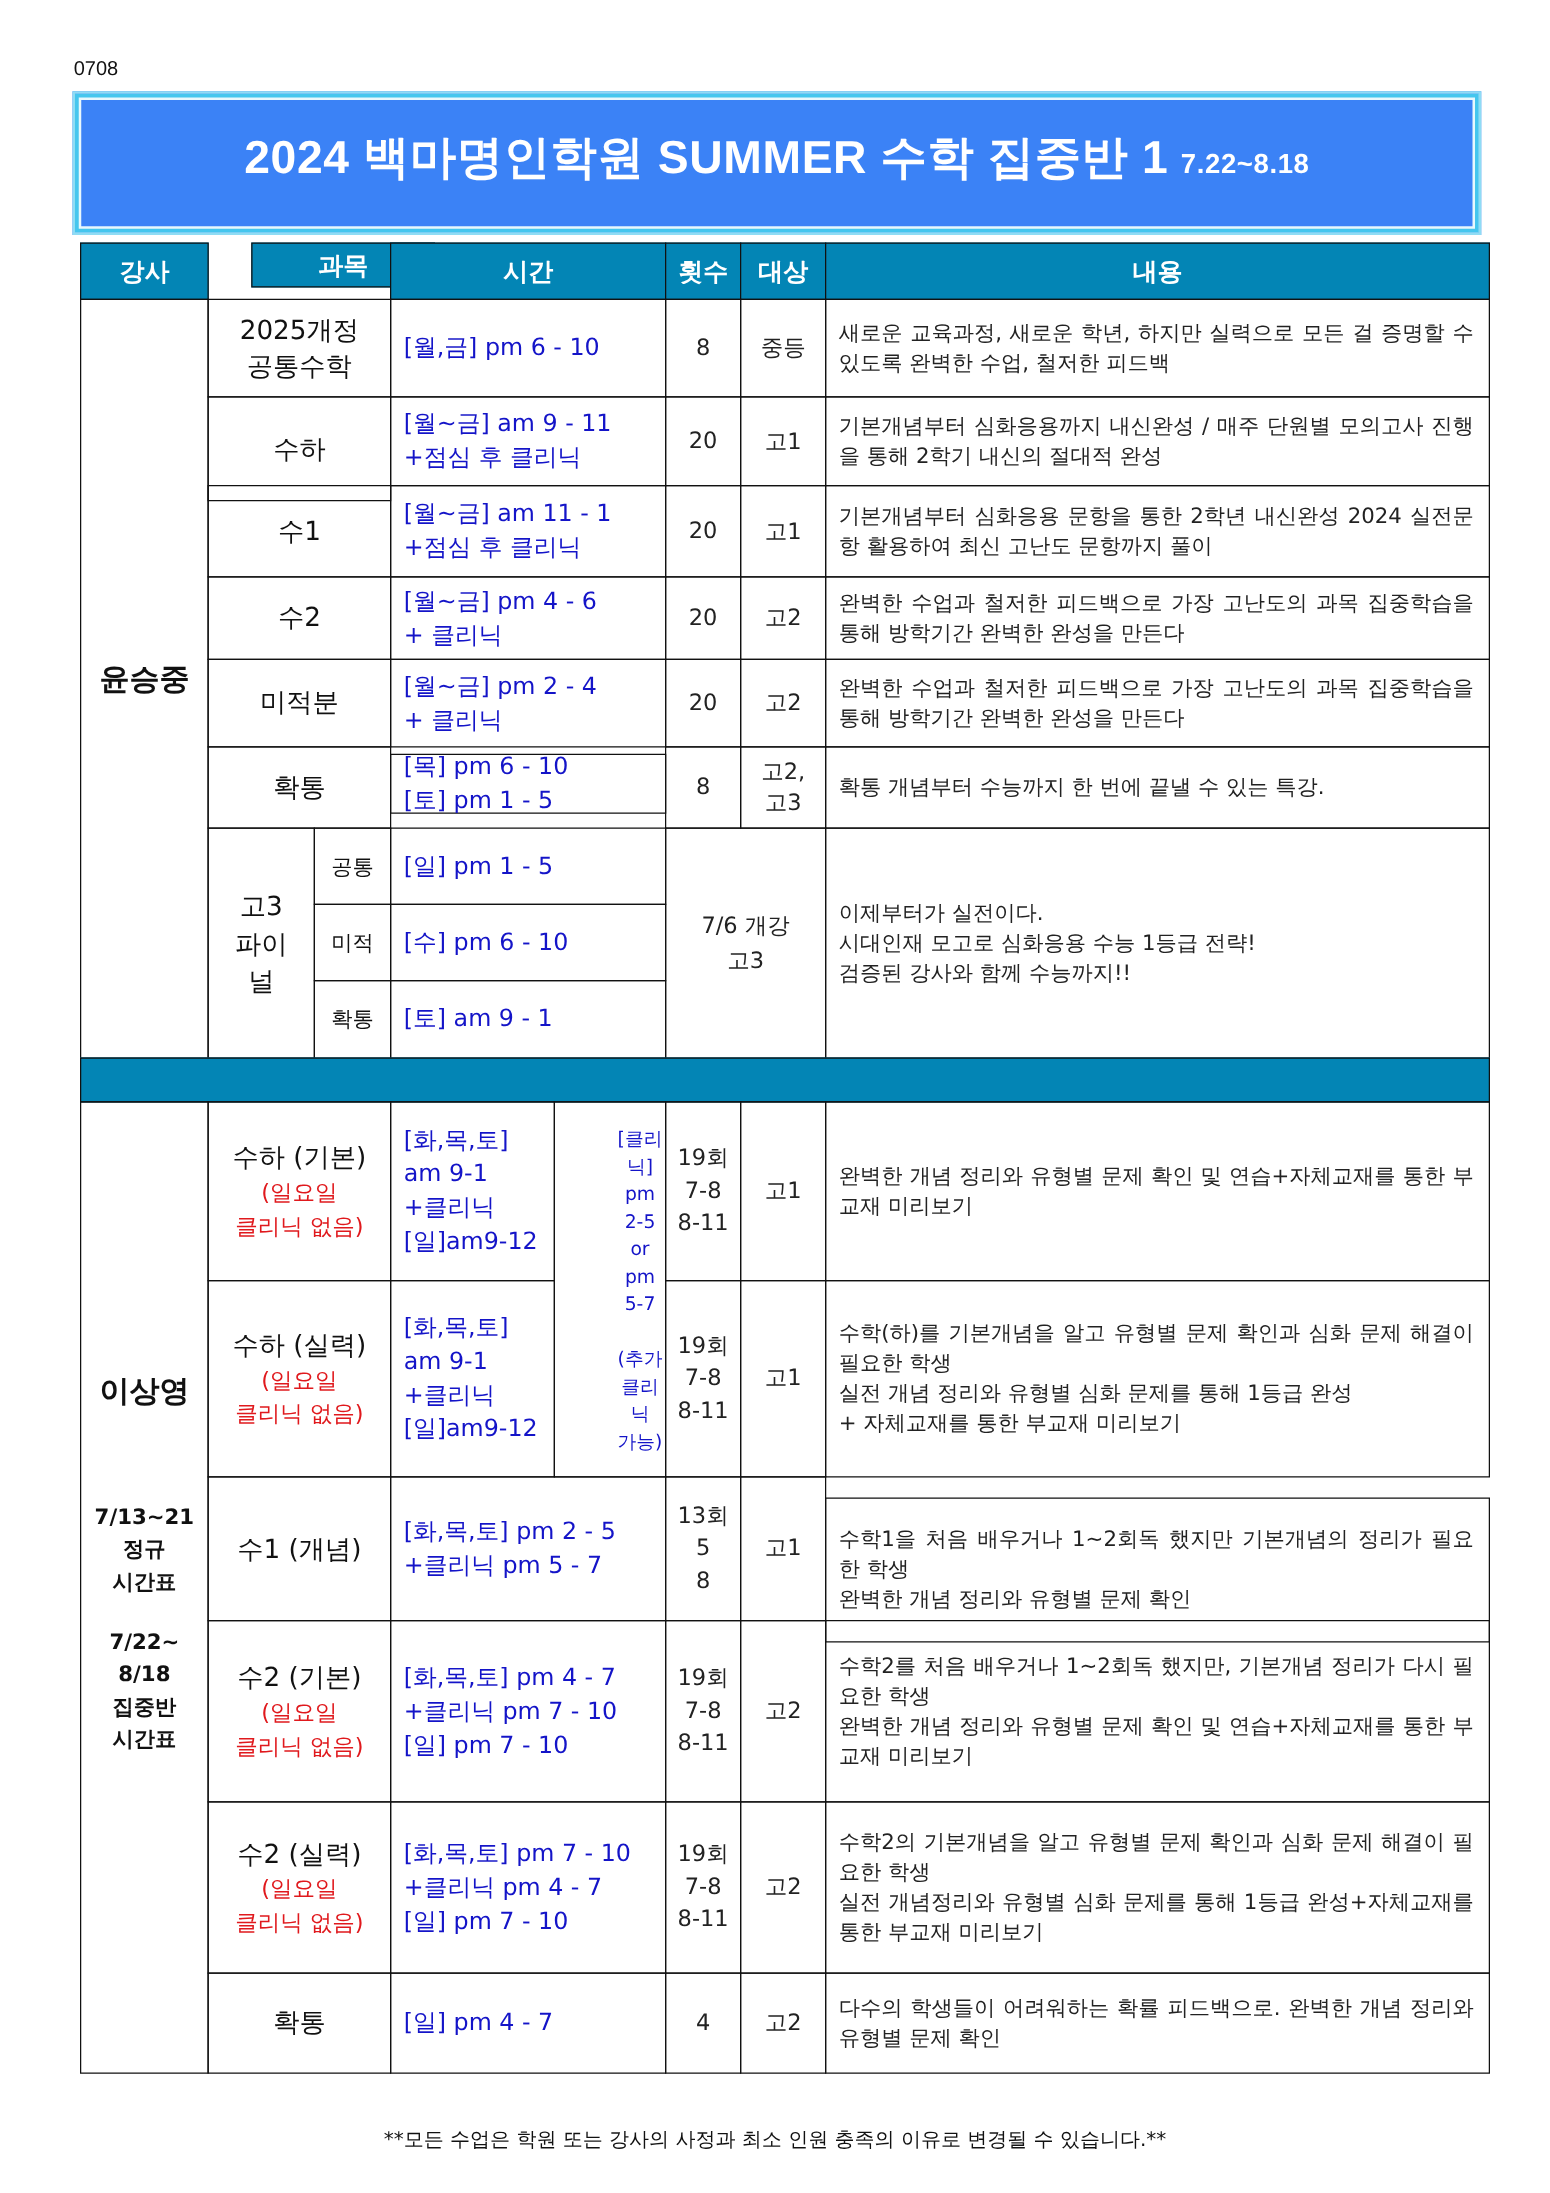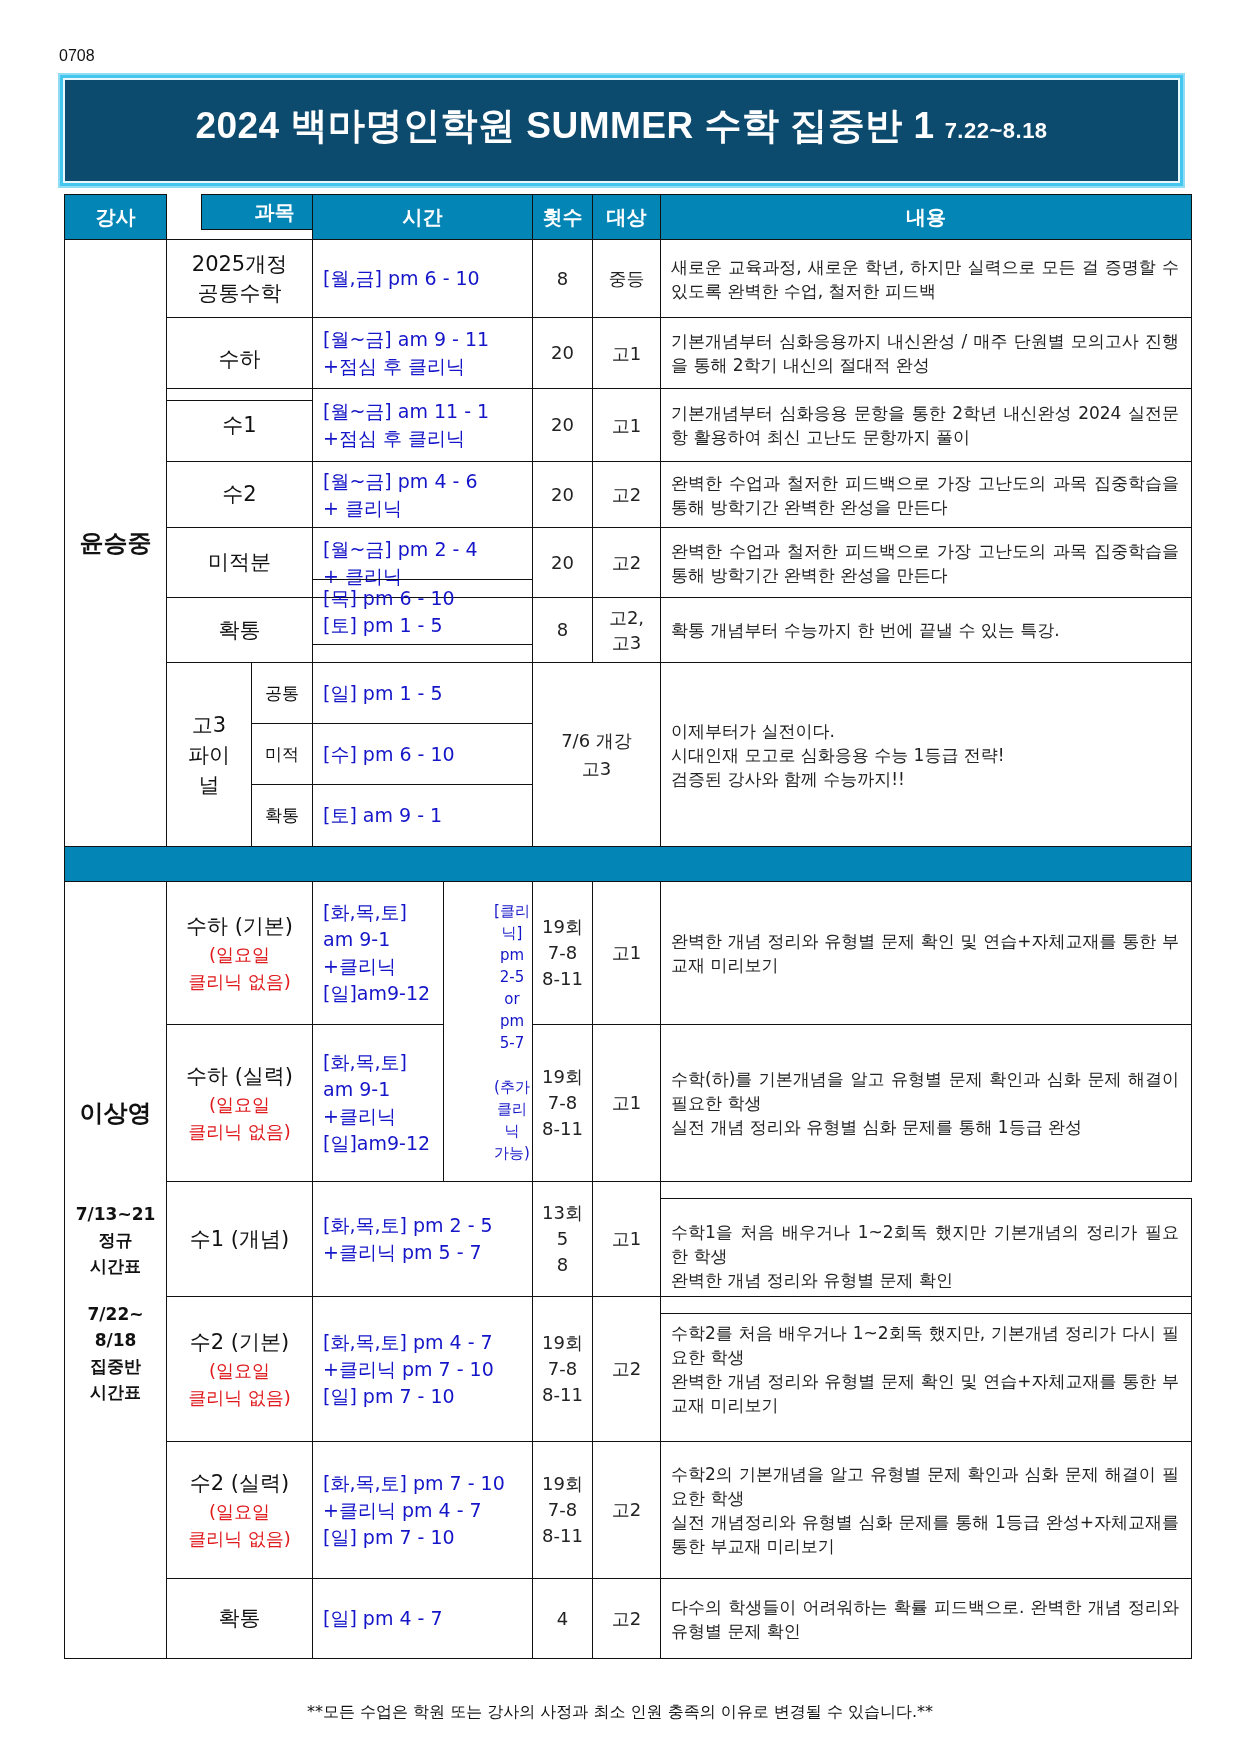--- a/index.html
+++ b/index.html
@@ -1,20 +1,20 @@
 <!DOCTYPE html>
 <html><head>
 <meta charset="utf-8">
 <style>
   html, body { margin:0; padding:0; background:#ffffff; }
   body { width:1240px; height:1754px; position:relative; overflow:hidden;
          font-family:"DejaVu Sans","Liberation Sans",sans-serif; color:#111; }
   .abs { position:absolute; box-sizing:border-box; }
   .doc-code { left:59px; top:47px; font-size:16px; color:#111; font-family:"Liberation Sans",sans-serif; }
-  .title-box { left:58px; top:73px; width:1127px; height:115px; background:#0c4a6e;
+  .title-box { left:58px; top:73px; width:1127px; height:115px; background:#3b82f6;
                border:2px solid #8fdcf4; box-shadow: inset 0 0 0 3px #45c6ee, inset 0 0 0 5px #e8f8fd; }
   .title-text { position:absolute; left:0; right:0; top:26px; text-align:center; color:#ffffff;
                 font-family:"Liberation Sans",sans-serif; font-weight:bold; font-size:37px; letter-spacing:0.5px; white-space:nowrap; }
   .title-text .sub { font-size:22px; margin-left:10px; }
   .cell { position:absolute; box-sizing:border-box; border:1px solid #111; display:flex; align-items:center;
           justify-content:center; text-align:center; margin:-1px 0 0 -1px; }
   .hdr { background:#0385b5; color:#fff; font-weight:bold; font-size:20px; }
   .band { background:#0385b5; }
   .teacher { font-weight:bold; font-size:24px; flex-direction:column; }
   .dates { font-weight:bold; font-size:17px; line-height:26px; }
@@ -69,21 +69,21 @@
 <div class="cell num" style="left:533px;top:462px;width:61px;height:67px;">20</div>
 <div class="cell num" style="left:593px;top:462px;width:69px;height:67px;white-space:pre-line;line-height:25px;">고2</div>
 <div class="cell desc" style="left:661px;top:462px;width:532px;height:67px;">완벽한 수업과 철저한 피드백으로 가장 고난도의 과목 집중학습을 통해 방학기간 완벽한 완성을 만든다</div>
 <div class="cell subj" style="left:167px;top:528px;width:147px;height:71px;white-space:pre-line;">미적분</div>
 <div class="cell time" style="left:313px;top:528px;width:221px;height:71px;white-space:pre-line;">[월~금] pm 2 - 4
  + 클리닉</div>
 <div class="cell num" style="left:533px;top:528px;width:61px;height:71px;">20</div>
 <div class="cell num" style="left:593px;top:528px;width:69px;height:71px;white-space:pre-line;line-height:25px;">고2</div>
 <div class="cell desc" style="left:661px;top:528px;width:532px;height:71px;">완벽한 수업과 철저한 피드백으로 가장 고난도의 과목 집중학습을 통해 방학기간 완벽한 완성을 만든다</div>
 <div class="cell subj" style="left:167px;top:598px;width:147px;height:66px;white-space:pre-line;">확통</div>
-<div class="cell time" style="left:313px;top:580px;width:221px;height:66px;white-space:pre-line;">[목] pm 6 - 10
+<div class="cell time" style="left:313px;top:604px;width:221px;height:48px;white-space:pre-line;">[목] pm 6 - 10
 [토] pm 1 - 5</div>
 <div class="cell num" style="left:533px;top:598px;width:61px;height:66px;">8</div>
 <div class="cell num" style="left:593px;top:598px;width:69px;height:66px;white-space:pre-line;line-height:25px;">고2,
 고3</div>
 <div class="cell desc" style="left:661px;top:598px;width:532px;height:66px;">확통 개념부터 수능까지 한 번에 끝낼 수 있는 특강.</div>
 
 <div class="cell subj" style="left:167px;top:663px;width:86px;height:185px;white-space:pre-line;line-height:30px;">고3
 파이
 널</div>
 <div class="cell" style="left:252px;top:663px;width:62px;height:62px;font-size:17px;">공통</div>
@@ -146,20 +146,21 @@
 am  9-1
 +클리닉
 [일]am9-12</div>
 <div class="cell num" style="left:533px;top:1025px;width:61px;height:158px;white-space:pre-line;line-height:26px;">19회
 7-8
 8-11</div>
 <div class="cell num" style="left:593px;top:1025px;width:69px;height:158px;">고1</div>
 <div class="cell desc" style="left:661px;top:1025px;width:532px;height:158px;flex-direction:column;align-items:stretch;justify-content:center;">
     <span>수학(하)를 기본개념을 알고 유형별 문제 확인과 심화 문제 해결이 필요한 학생</span>
     <span>실전 개념 정리와 유형별 심화 문제를 통해 1등급 완성</span>
+    <span>+ 자체교재를 통한 부교재 미리보기</span>
   </div>
 <div class="cell subj" style="left:167px;top:1182px;width:147px;height:116px;">
             <span>수1 (개념)</span>
 
           </div>
 <div class="cell time" style="left:313px;top:1182px;width:221px;height:116px;white-space:pre-line;">[화,목,토] pm 2 - 5
 +클리닉 pm 5 - 7</div>
 <div class="cell num" style="left:533px;top:1182px;width:61px;height:116px;white-space:pre-line;line-height:26px;">13회
 5
 8</div>

